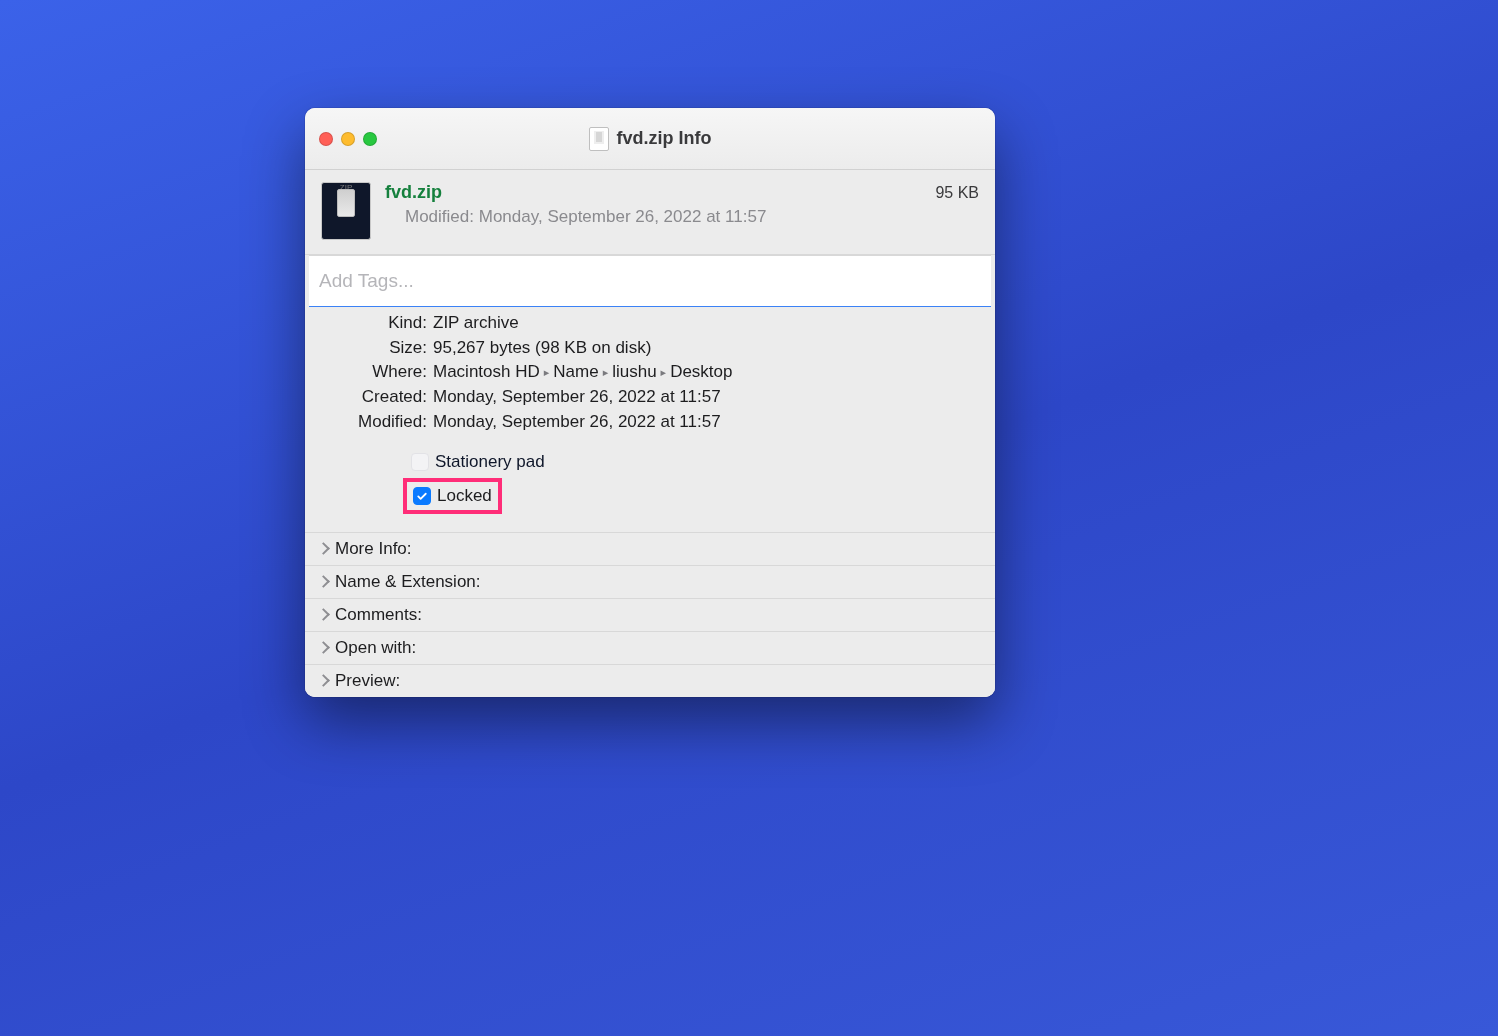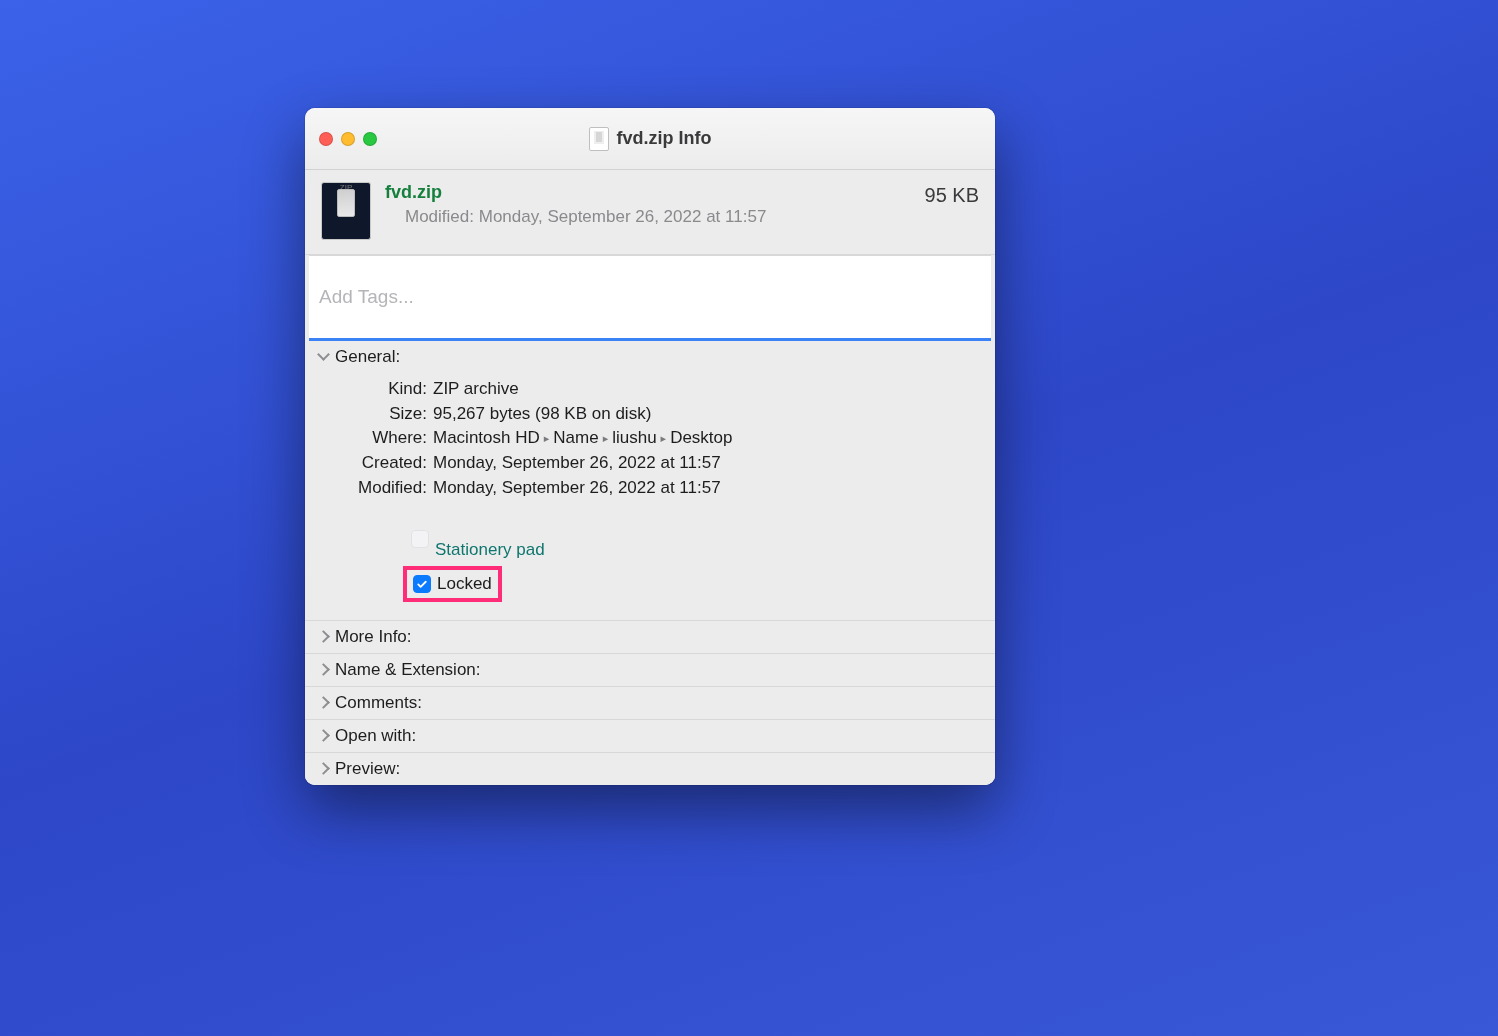--- a/index.html
+++ b/index.html
@@ -69,31 +69,31 @@
   }
   .file-icon::before {
     content: ""; position: absolute; top: 6px; left: 50%; transform: translateX(-50%);
     width: 16px; height: 26px;
     background: linear-gradient(#cfcfcf,#e9e9e9);
     border: 1px solid #bcbcbc; border-radius: 2px;
   }
   .header-main { flex: 1; }
   .file-name { font-size: 18px; font-weight: 700; color: #15803d; }
   .modified-line { font-size: 17px; color: #8a8a8e; margin-top: 4px; margin-left: 20px; }
-  .file-size { font-size: 20px; color: #3a3a3c; margin-left: auto; align-self: flex-start; padding-top: 2px; }
+  .file-size { font-size: 16px; color: #3a3a3c; margin-left: auto; align-self: flex-start; padding-top: 2px; }
 
   .tags {
     margin: 0; padding: 0 4px;
     background: #ececec;
   }
   .tags-input {
     width: 100%;
-    background: #fff; border: none; border-top: 1px solid #d8d8d8; border-bottom: 3px solid #3b82f6;
+    background: #fff; border: none; border-top: 1px solid #d8d8d8; border-bottom: 1px solid #3b82f6;
     border-radius: 0;
-    padding: 30px 10px; font-size: 19px; color: #333;
+    padding: 14px 10px; font-size: 19px; color: #333;
     outline: none;
   }
   .tags-input::placeholder { color: #b5b5b9; }
 
   .section-row {
     display: flex; align-items: center; gap: 6px;
     padding: 6px 12px; border-top: 1px solid #d8d8d8;
     font-size: 17px; color: #1d1d1f; background: #ececec;
     cursor: default;
   }
@@ -120,21 +120,21 @@
   .check-row { display: flex; align-items: center; gap: 6px; margin-top: 6px; }
   .cbox {
     width: 18px; height: 18px; border-radius: 4px;
     border: 1px solid #c7c7cc; background: #fff;
     display: inline-flex; align-items: center; justify-content: center;
   }
   .cbox.checked { background: #0a7aff; border-color: #0a7aff; }
   .cbox.checked svg { width: 12px; height: 12px; }
   .cbox.disabled { background: #f3f3f5; border-color: #e2e2e6; }
   .check-label { font-size: 17px; }
-  .check-label.disabled { color: #0f766e; margin-top: 22px; }
+  .check-label.disabled { color: #0f172a; }
 
   .highlight {
     display: inline-flex; align-items: center; gap: 6px;
     padding: 4px 6px;
     border: 4px solid #ff2d78;
     margin-left: -8px;
   }
 
   .sections { background: #ececec; }
 </style>
@@ -166,24 +166,20 @@
         <span>Monday, September 26, 2022 at 11:57</span>
       </div>
     </div>
     <div class="file-size">95 KB</div>
   </div>
 
   <div class="tags">
     <input class="tags-input" type="text" placeholder="Add Tags..." style="">
   </div>
 
-  <div class="section-row" style="border-top:none;">
-    <span class="chev down"></span>
-    <span>General:</span>
-  </div>
 
   <div class="general-body">
     <div class="kv">
       <div class="k">Kind:</div>
       <div class="v">ZIP archive</div>
     </div>
     <div class="kv">
       <div class="k">Size:</div>
       <div class="v">95,267 bytes (98 KB on disk)</div>
     </div>

